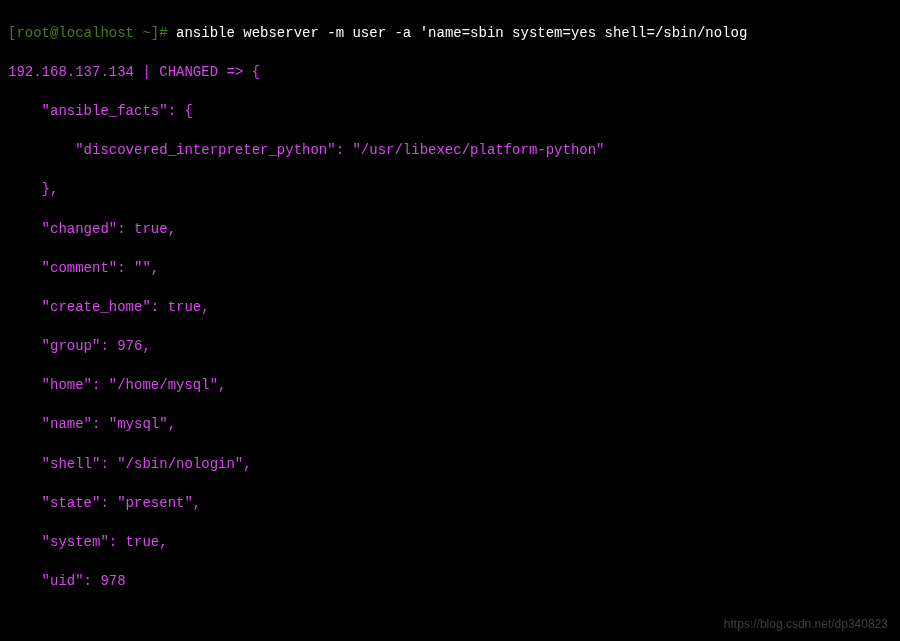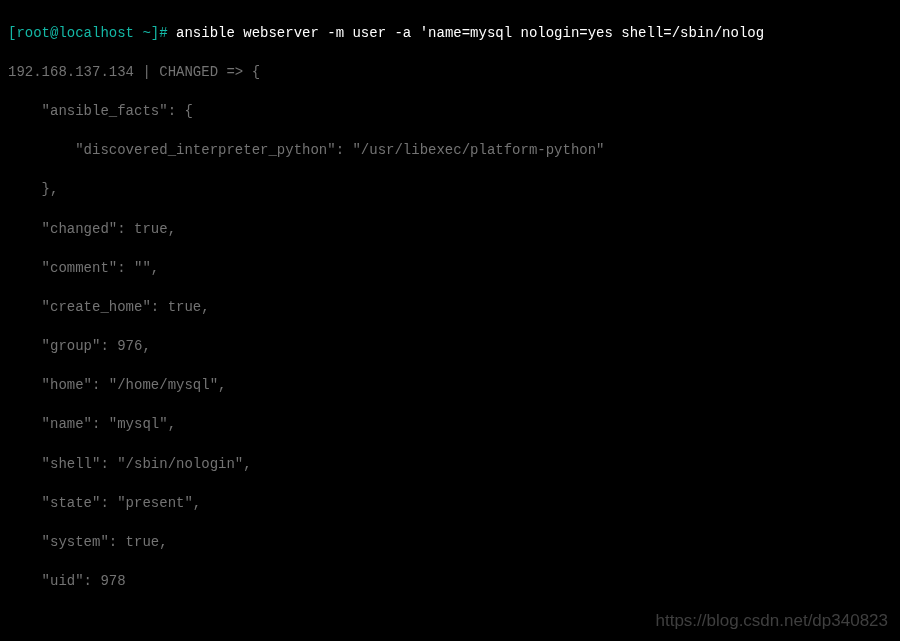--- a/index.html
+++ b/index.html
@@ -16,46 +16,46 @@
       padding: 4px 8px;
       width: 900px;
       height: 641px;
       position: relative;
       overflow: hidden;
     }
     .terminal {
       white-space: pre;
     }
     .prompt-user {
-      color: #14b8a6;
+      color: #4d7c0f;
     }
     .yellow {
-      color: #737373;
+      color: #d946ef;
     }
     .white {
       color: #ffffff;
     }
     .watermark {
       position: absolute;
       bottom: 8px;
       right: 12px;
       color: #5a5a5a;
-      font-size: 17px;
+      font-size: 12px;
       font-family: Arial, sans-serif;
       opacity: 0.7;
     }
     .line {
       min-height: 19px;
     }
   </style>
 </head>
 <body>
 
 <div class="terminal">
-<div class="line"><span class="prompt-user">[root@localhost ~]# </span><span class="white">ansible webserver -m user -a 'name=mysql nologin=yes shell=/sbin/nolog</span></div>
+<div class="line"><span class="prompt-user">[root@localhost ~]# </span><span class="white">ansible webserver -m user -a 'name=sbin system=yes shell=/sbin/nolog</span></div>
 <div class="line"><span class="yellow">192.168.137.134</span><span class="yellow"> | </span><span class="yellow">CHANGED</span><span class="yellow"> =&gt; {</span></div>
 <div class="line"><span class="yellow">    "ansible_facts": {</span></div>
 <div class="line"><span class="yellow">        "discovered_interpreter_python": "/usr/libexec/platform-python"</span></div>
 <div class="line"><span class="yellow">    },</span></div>
 <div class="line"><span class="yellow">    "changed": true,</span></div>
 <div class="line"><span class="yellow">    "comment": "",</span></div>
 <div class="line"><span class="yellow">    "create_home": true,</span></div>
 <div class="line"><span class="yellow">    "group": 976,</span></div>
 <div class="line"><span class="yellow">    "home": "/home/mysql",</span></div>
 <div class="line"><span class="yellow">    "name": "mysql",</span></div>

